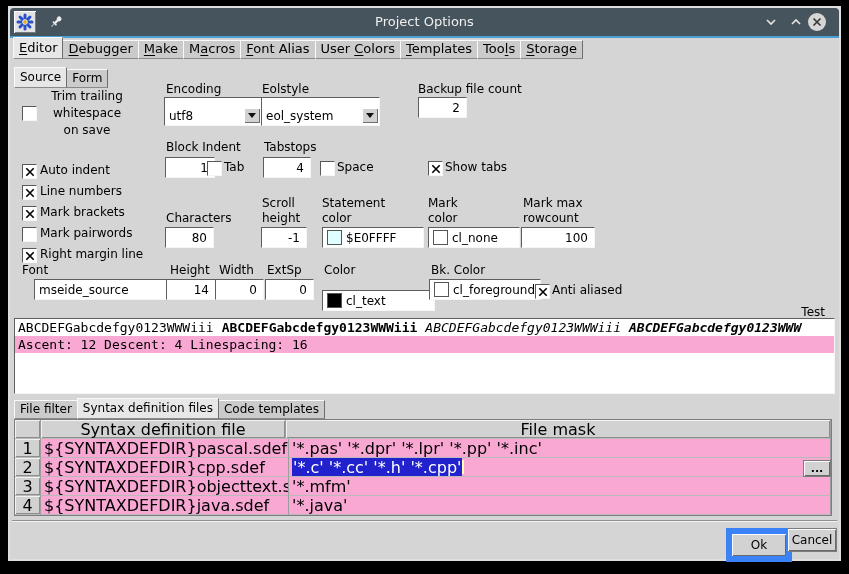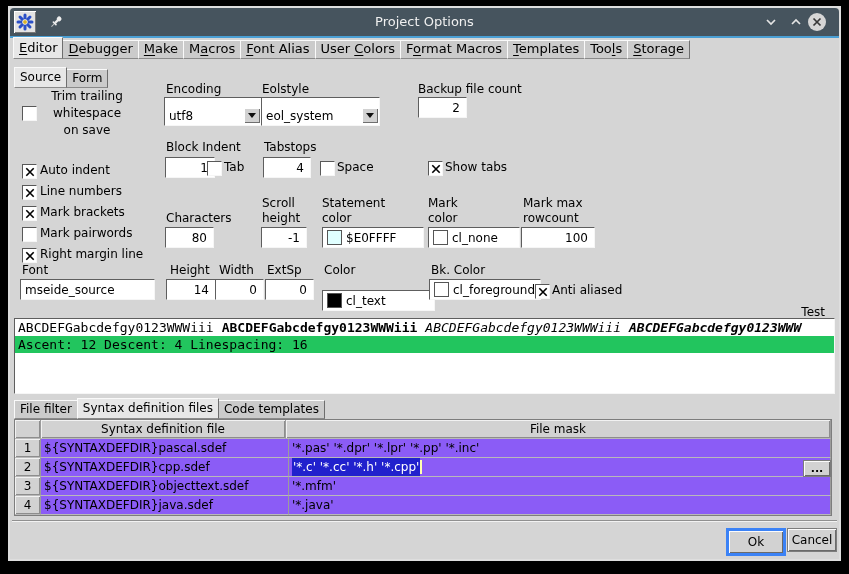--- a/index.html
+++ b/index.html
@@ -47,36 +47,36 @@
   .cb svg{display:none;}
   .cb.checked svg{display:block;}
   .cblbl{font-size:12px;color:#000;line-height:15px;white-space:nowrap;}
   
   .testbox{background:#fff;border:1px solid;border-color:#5e5e5e #f6f6f6 #f6f6f6 #5e5e5e;
            font-family:"DejaVu Sans Mono",monospace;font-size:13px;color:#000;overflow:hidden;}
   .tline{height:17px;line-height:17px;white-space:nowrap;padding-left:3px;}
   .tline span{margin-right:8px;}
   .b{font-weight:bold;} .i{font-style:italic;} .bi{font-weight:bold;font-style:italic;}
   
-  .tbl{border:1px solid #7d7d7d;background:#8b5cf6;font-size:12px;}
+  .tbl{border:1px solid #7d7d7d;background:#f9a8d4;font-size:16px;}
   .tr{display:flex;height:19px;}
   .td{border-right:1px solid #9c9c9c;border-bottom:1px solid #b9b9b9;display:flex;align-items:center;
       overflow:hidden;white-space:nowrap;}
   .td.n{width:25px;justify-content:center;background:#d2d2d2;
         box-shadow:inset 1px 1px 0 #f2f2f2, inset -1px -1px 0 #8d8d8d;flex:none;}
   .td.f{width:244px;padding-left:3px;flex:none;}
   .td.m{flex:1;padding-left:3px;}
   .td.hd{justify-content:center;background:#d2d2d2;padding-left:0;
          box-shadow:inset 1px 1px 0 #f2f2f2, inset -1px -1px 0 #8d8d8d;}
   .selspan{color:#fff;padding:8px 1px;}
   .caret{display:inline-block;width:2px;height:14px;background:#ffffb0;vertical-align:middle;}
   
   .btn{background:#d2d2d2;border:1px solid #7c7c7c;box-shadow:inset 1px 1px 0 #fbfbfb, inset -1px -1px 0 #6a6a6a;
        font-size:12px;color:#000;display:flex;align-items:center;justify-content:center;font-family:inherit;}
-  .btn.default{border:3px solid #3b82f6;}
+  .btn.default{border:6px solid #3b82f6;}
   .mini{font-size:11px;font-weight:bold;line-height:10px;}
   .groove{border-top:1px solid #909090;border-bottom:1px solid #f2f2f2;height:0;}
 </style>
 </head>
 <body>
 
 <div class="dlg">
 
   <div class="abs titlebar" style="background: rgb(70, 84, 94);">
     <div class="abs icon-btn">
@@ -124,21 +124,20 @@
   </div>
   <div class="abs accent" style="background: rgb(74, 159, 212);"></div>
 
   <div class="abs tabbar" style="left:3px;top:30px;height:21px;">
     <div class="tab sel"><span></span><span class="mn">E</span><span>ditor</span></div>
     <div class="tab"><span></span><span class="mn">D</span><span>ebugger</span></div>
     <div class="tab"><span></span><span class="mn">M</span><span>ake</span></div>
     <div class="tab"><span>M</span><span class="mn">a</span><span>cros</span></div>
     <div class="tab"><span></span><span class="mn">F</span><span>ont Alias</span></div>
     <div class="tab"><span>User </span><span class="mn">C</span><span>olors</span></div>
-    <div class="tab"><span>F</span><span class="mn">o</span><span>rmat Macros</span></div>
     <div class="tab"><span></span><span class="mn">T</span><span>emplates</span></div>
     <div class="tab"><span>Too</span><span class="mn">l</span><span>s</span></div>
     <div class="tab"><span></span><span class="mn">S</span><span>torage</span></div>
   </div>
 
   <div class="abs tabbar" style="left:4px;top:52px;height:28px;">
     <div class="tab small sel" style="height:19px;line-height:18px;"><span>Source</span></div>
     <div class="tab small" style="height:17px;"><span>Form</span></div>
   </div>
 
@@ -229,21 +228,21 @@
   <div class="abs fld" style="left:418px;top:219px;width:82px;">
     <span class="swatch" style="background: rgb(255, 255, 255);"></span>
     <span>cl_none</span>
   </div>
 
   <div class="abs lbl" style="left:513px;top:188px;">Mark max
 rowcount</div>
   <div class="abs fld num" style="left:511px;top:219px;width:62px;">100</div>
 
   <div class="abs lbl" style="left:12px;top:255px;">Font</div>
-  <div class="abs fld" style="left:10px;top:271px;width:125px;">mseide_source</div>
+  <div class="abs fld" style="left:24px;top:271px;width:125px;">mseide_source</div>
 
   <div class="abs lbl" style="left:160px;top:255px;">Height</div>
   <div class="abs fld num" style="left:156px;top:271px;width:38px;">14</div>
 
   <div class="abs lbl" style="left:209px;top:255px;">Width</div>
   <div class="abs fld num" style="left:205px;top:271px;width:37px;">0</div>
 
   <div class="abs lbl" style="left:257px;top:255px;">ExtSp</div>
   <div class="abs fld num" style="left:255px;top:271px;width:37px;">0</div>
 
@@ -262,21 +261,21 @@
   <span class="abs cb checked" style="left:525px;top:276px;">
       <svg width="10" height="10" viewBox="0 0 10 10">
         <path d="M1.3 1.3 L8.7 8.7 M8.7 1.3 L1.3 8.7" stroke="#000" stroke-width="1.6"></path>
       </svg>
     </span>
   <div class="abs cblbl" style="left:542px;top:275px;">Anti aliased</div>
 
   <div class="abs lbl rgt" style="left:770px;top:297px;width:45px;">Test</div>
   <div class="abs testbox" style="left:4px;top:310px;width:819px;height:74px;">
     <div class="tline"><span>ABCDEFGabcdefgy0123WWWiii</span><span class="b">ABCDEFGabcdefgy0123WWWiii</span><span class="i">ABCDEFGabcdefgy0123WWWiii</span><span class="bi">ABCDEFGabcdefgy0123WWW</span></div>
-    <div class="tline" style="background: #22c55e;">Ascent: 12 Descent: 4 Linespacing: 16</div>
+    <div class="tline" style="background: #f9a8d4;">Ascent: 12 Descent: 4 Linespacing: 16</div>
   </div>
 
   <div class="abs tabbar" style="left:4px;top:391px;height:20px;">
     <div class="tab small" style="height:17px;"><span>File filter</span></div>
     <div class="tab small sel" style="height:19px;line-height:18px;"><span>Syntax definition files</span></div>
     <div class="tab small" style="height:17px;"><span>Code templates</span></div>
   </div>
 
   <div class="abs tbl" style="left:4px;top:411px;width:816px;">
     <div class="tr">

